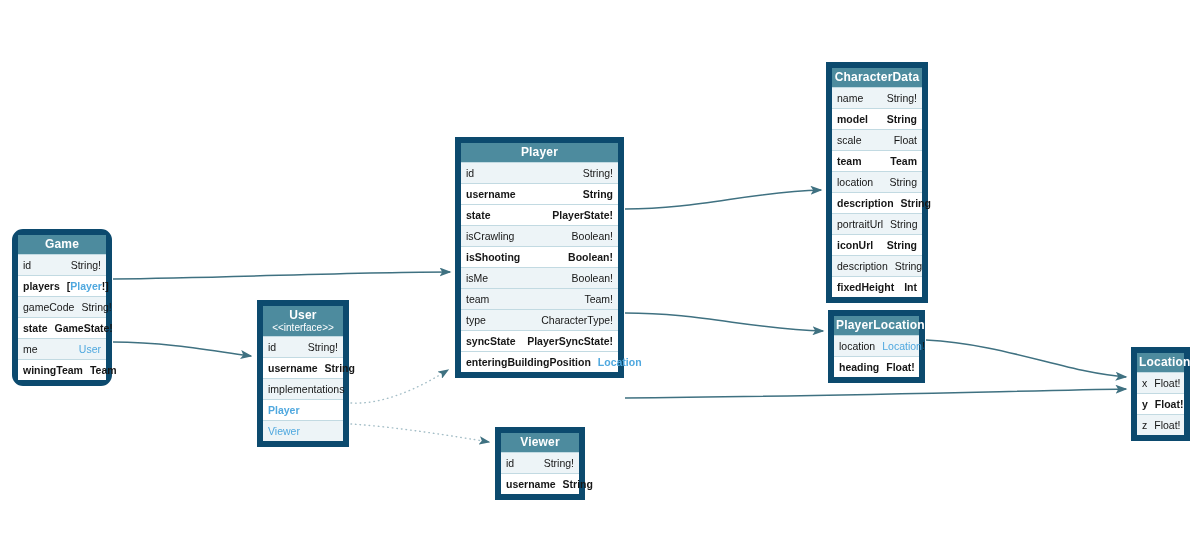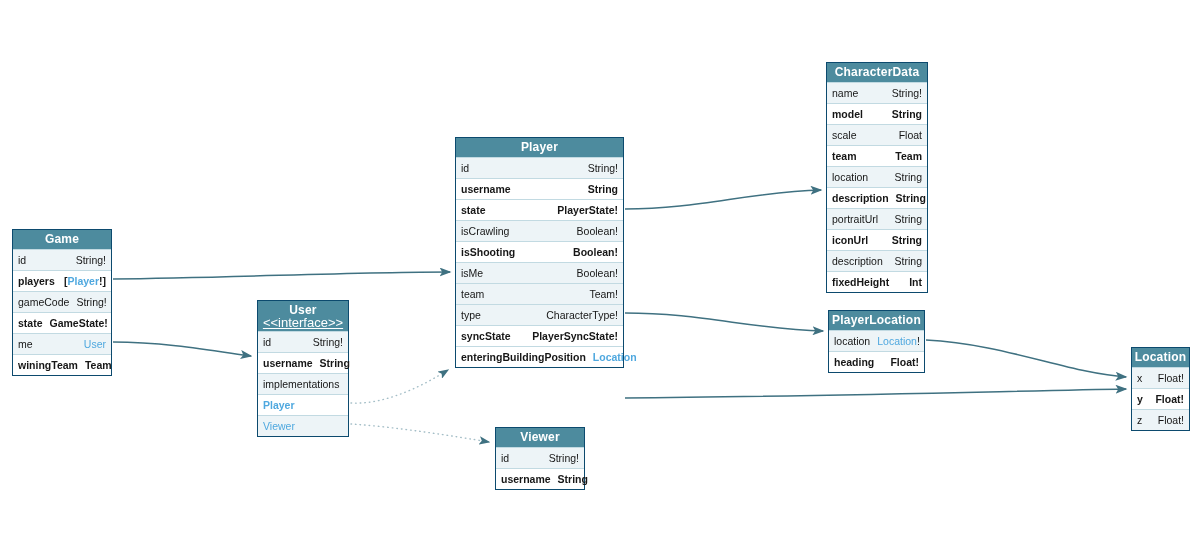--- a/index.html
+++ b/index.html
@@ -3,28 +3,28 @@
 <meta charset="utf-8">
 <style>
   html,body{margin:0;padding:0;background:#ffffff;}
   .canvas{
     position:relative;width:1200px;height:547px;background:#ffffff;
     font-family:"Liberation Sans","DejaVu Sans",sans-serif;overflow:hidden;
   }
   svg.relations{position:absolute;left:0;top:0;z-index:1;}
   .table{
     position:absolute;z-index:2;background:#ffffff;
-    border:1px solid #0c4a6e;box-sizing:border-box;
+    border:6px solid #0c4a6e;box-sizing:border-box;
   }
   .thead{
     background:#4d8b9e;color:#ffffff;text-align:center;
     padding:2px 2px 3px 2px;
   }
   .ttitle{font-size:12px;font-weight:bold;line-height:14px;letter-spacing:.2px;}
-  .tsub{font-size:13px;line-height:11px;text-decoration:underline;}
+  .tsub{font-size:10px;line-height:11px;}
   .trow{
     display:flex;justify-content:space-between;align-items:center;
     height:20px;padding:0 5px;border-top:1px solid #c2dae2;
     font-size:10.5px;white-space:nowrap;color:#161616;box-sizing:content-box;
   }
   .trow:nth-of-type(1){border-top:none;}
   .row-odd{background:#edf4f7;}
   .row-even{background:#ffffff;font-weight:bold;}
   .fname{text-align:center;}
   .ftype{text-align:right;margin-left:7px;}
@@ -48,21 +48,21 @@
         <path d="M113,342 C165,342 215,351 251,356" fill="none" stroke="#3f7181" stroke-width="1.5" marker-end="url(#ah-solid)"></path>
         <path d="M625,209 C700,209 748,192 821,190" fill="none" stroke="#3f7181" stroke-width="1.5" marker-end="url(#ah-solid)"></path>
         <path d="M625,313 C700,313 752,329 823,331" fill="none" stroke="#3f7181" stroke-width="1.5" marker-end="url(#ah-solid)"></path>
         <path d="M625,398 C800,397 1012,391 1126,389" fill="none" stroke="#3f7181" stroke-width="1.5" marker-end="url(#ah-solid)"></path>
         <path d="M926,340 C1005,344 1068,373 1126,377" fill="none" stroke="#3f7181" stroke-width="1.5" marker-end="url(#ah-solid)"></path>
         <path d="M351,403 C386,405 424,385 448,370" fill="none" stroke="#a4bec7" stroke-width="1.4" stroke-dasharray="0.6 4" stroke-linecap="round" marker-end="url(#ah-dotted)"></path>
         <path d="M351,424 C397,427 453,436 489,442" fill="none" stroke="#a4bec7" stroke-width="1.4" stroke-dasharray="0.6 4" stroke-linecap="round" marker-end="url(#ah-dotted)"></path>
       </g>
   </svg>
   <div id="tables-root">
-      <div class="table" style="left: 12px; top: 229px; width: 100px;">
+      <div class="table" style="left: 12px; top: 229px; width: 100px; border-radius: 11px;">
         <div class="thead" style="background: rgb(77, 139, 158); color: rgb(255, 255, 255);">
           <div class="ttitle">Game</div>
         </div>
         <div class="trow row-odd">
           <span class="fname">id</span>
           <span class="ftype"><span>String!</span></span>
         </div>
         <div class="trow row-even">
           <span class="fname">players</span>
           <span class="ftype"><span>[</span><span class="link">Player</span><span>!]</span></span>

